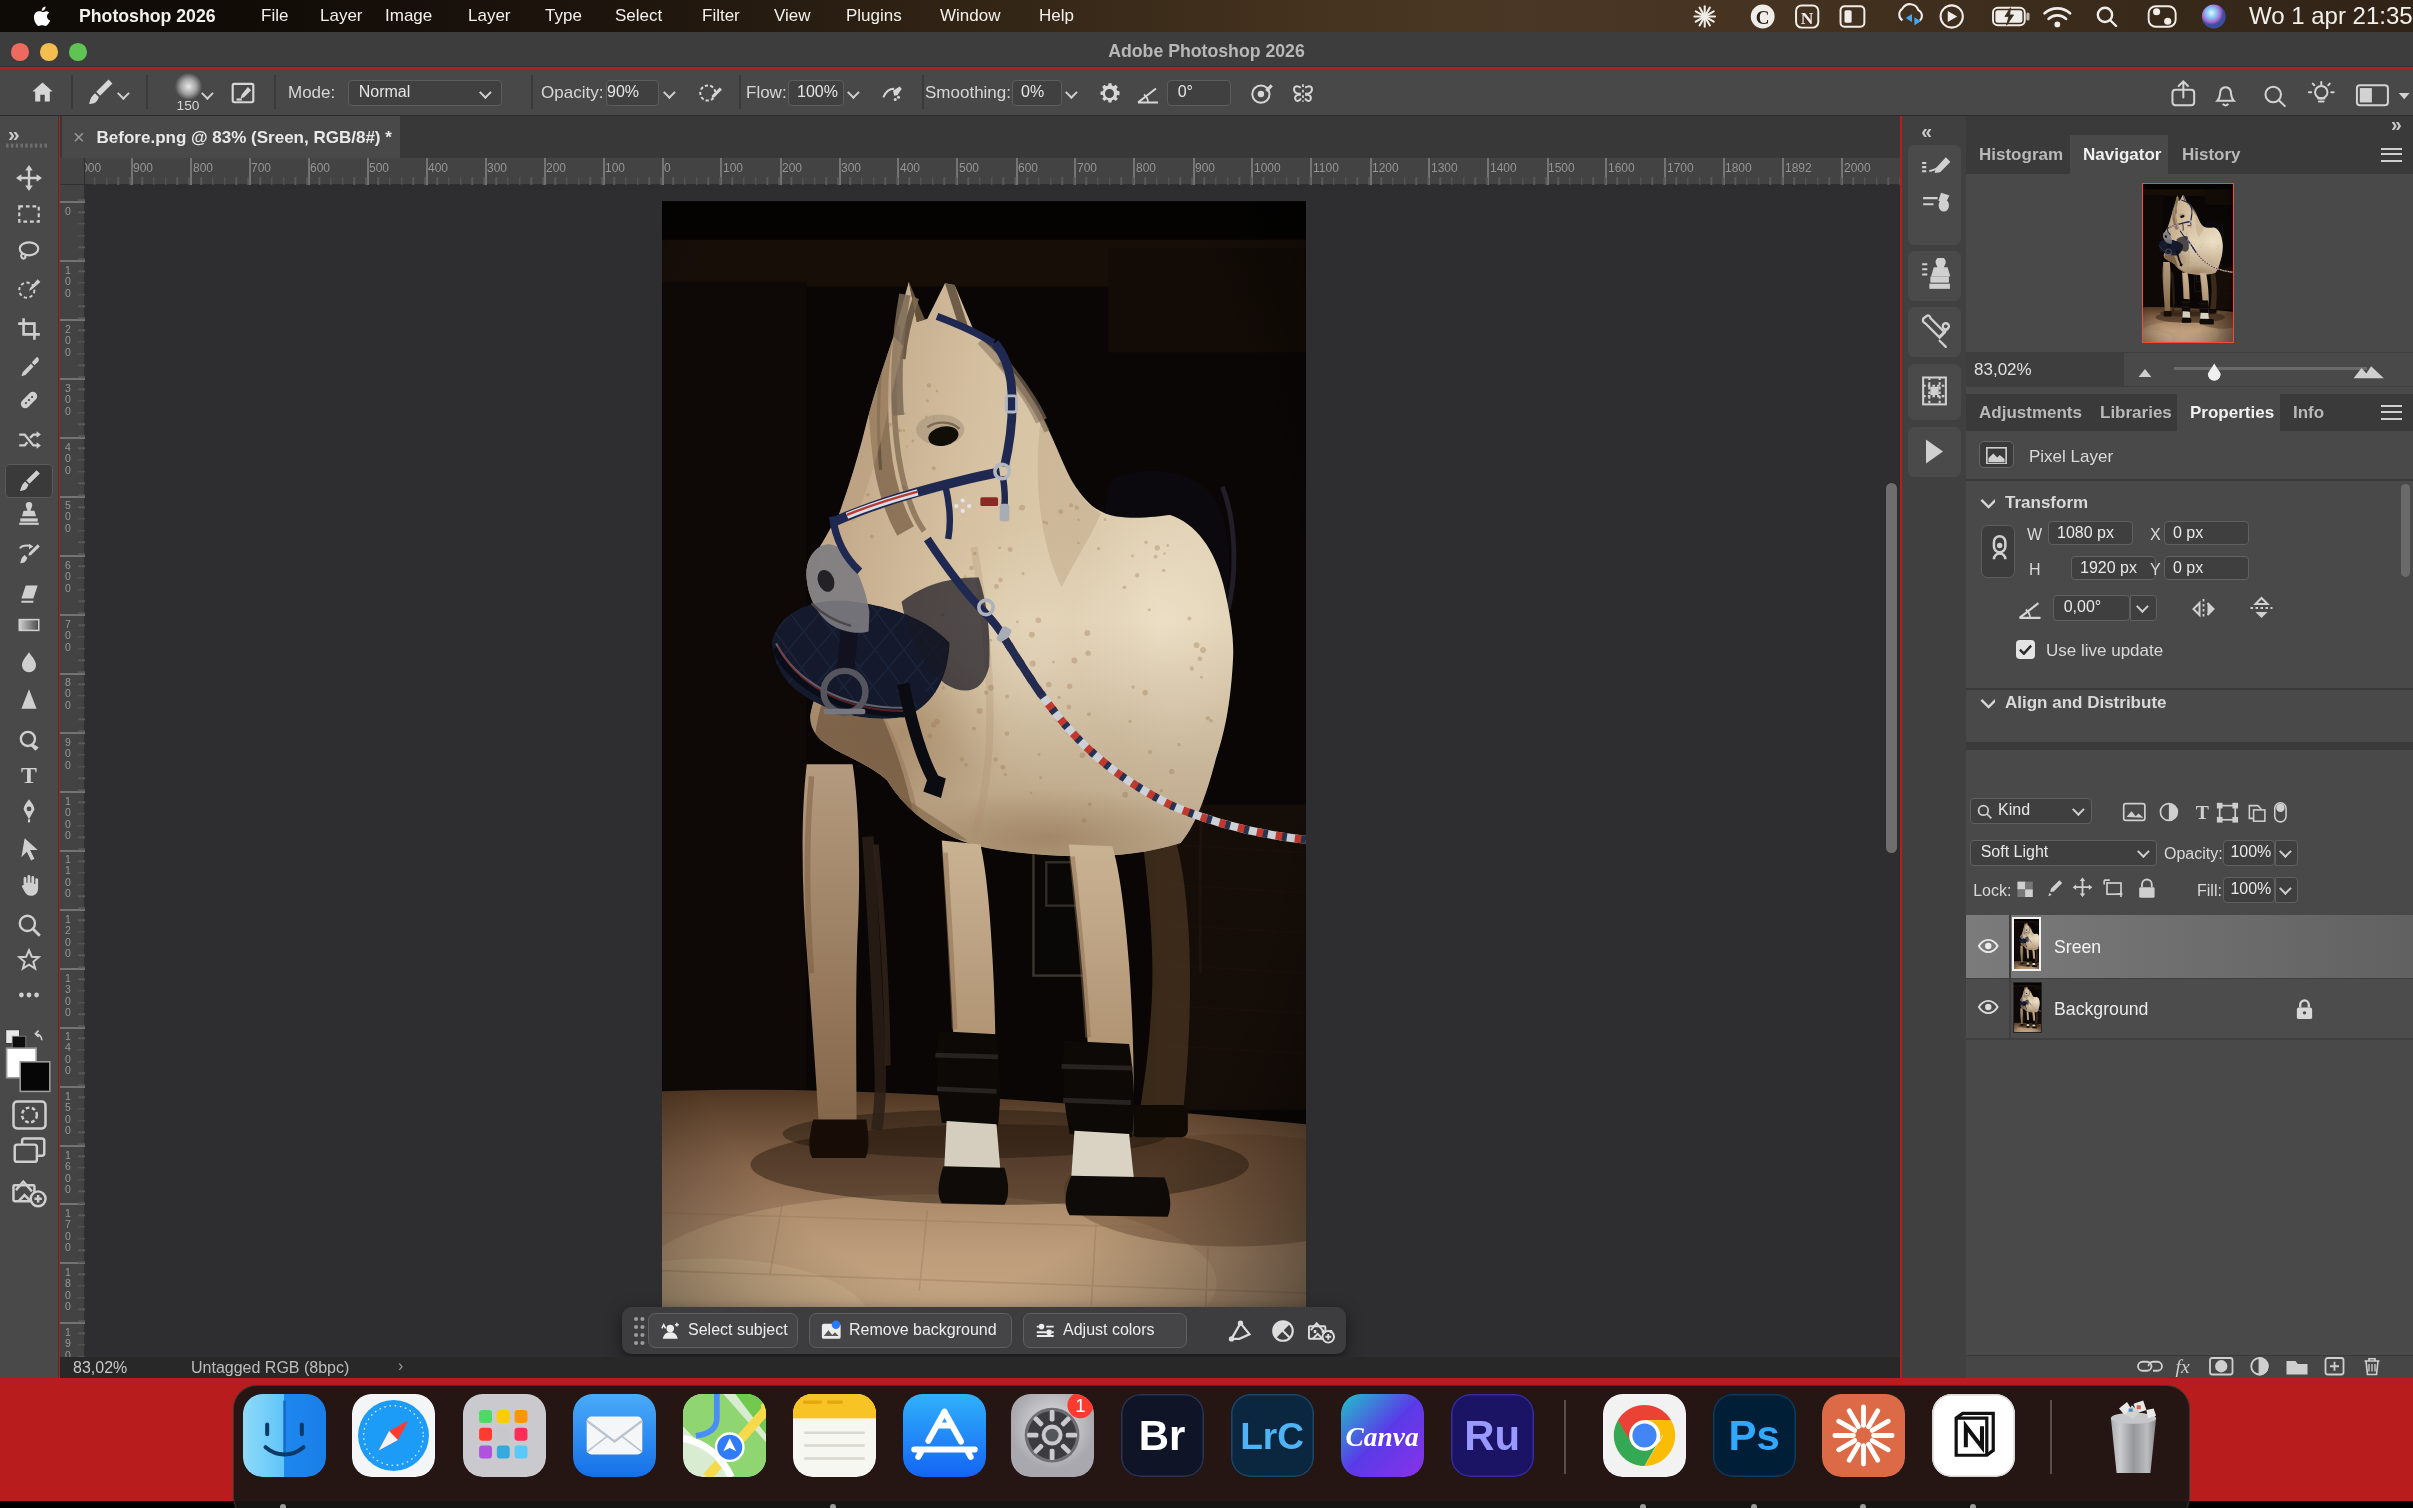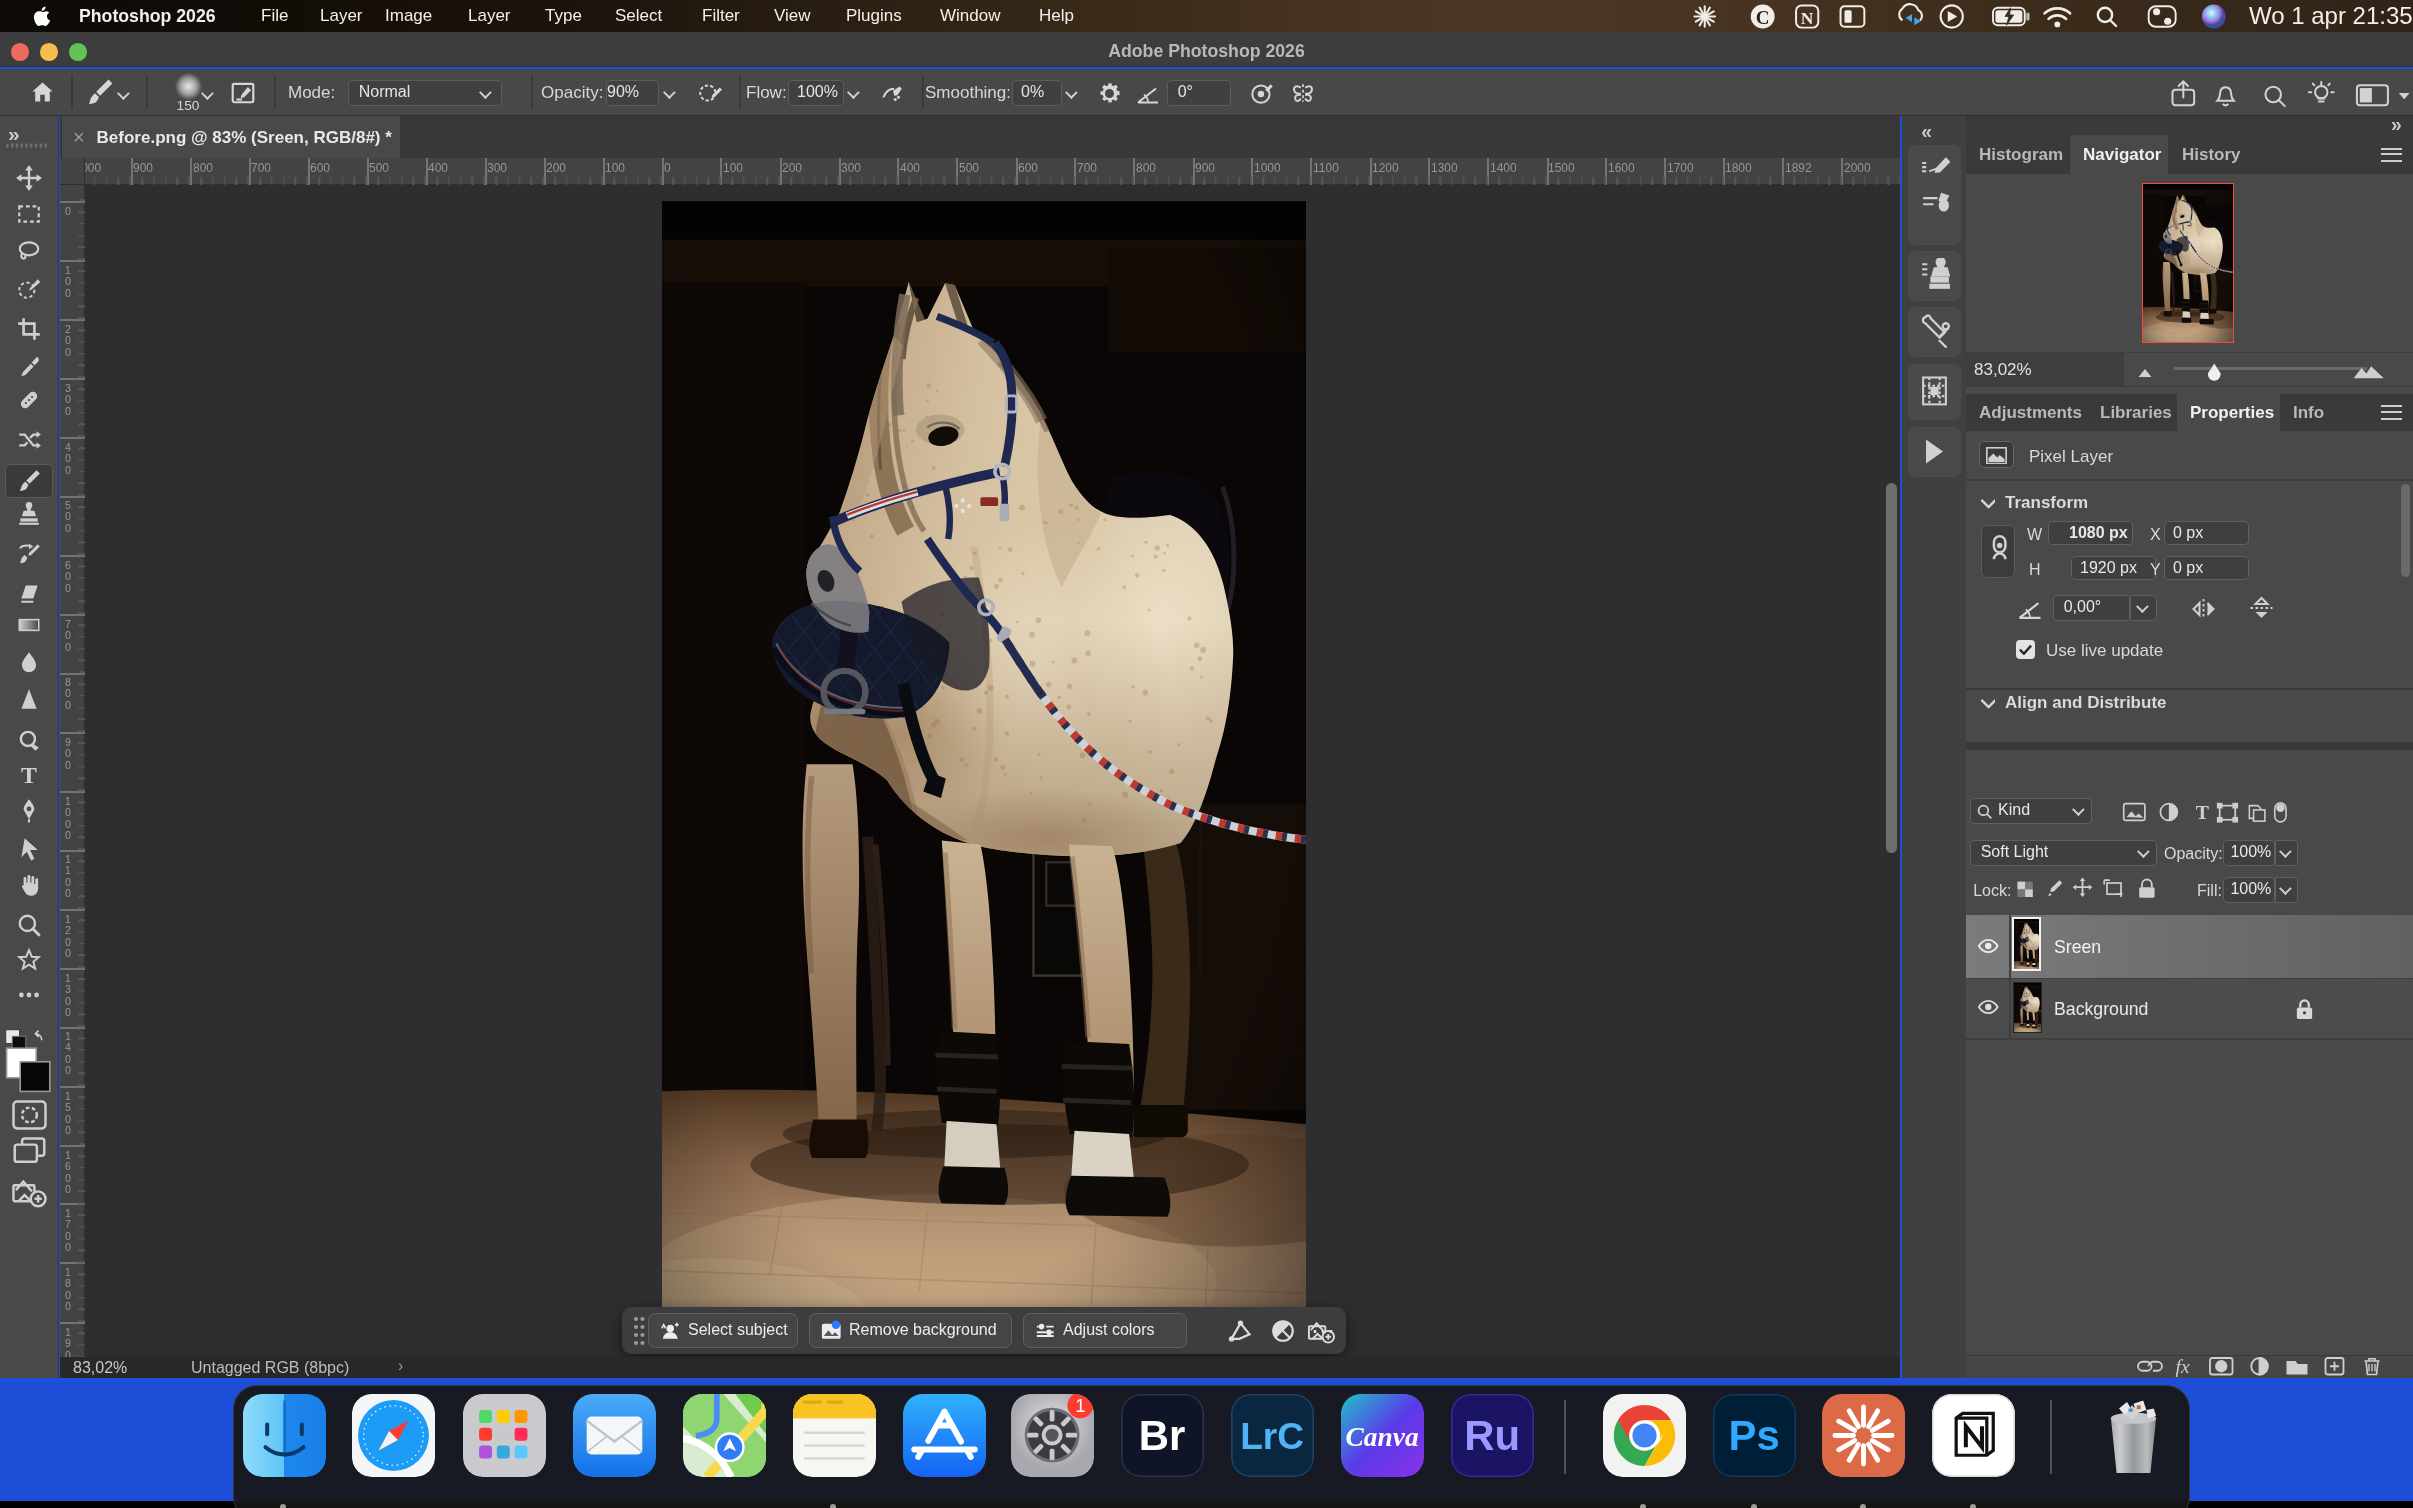--- a/index.html
+++ b/index.html
@@ -1,16 +1,16 @@
 <!DOCTYPE html>
 <html style="font-size:13px"><head><meta charset="utf-8"><style>
 *{margin:0;padding:0;box-sizing:border-box;}
 html,body{width:2413px;height:1508px;overflow:hidden;background:#000;font-family:"Liberation Sans",sans-serif;}
 .abs{position:absolute;}
-#stage{position:relative;width:2413px;height:1501px;background:#1d4ed8;}
+#stage{position:relative;width:2413px;height:1501px;background:#b91c1c;}
 
 #menubar{left:0;top:0;width:2413px;height:32px;
  background:linear-gradient(90deg,#0e0a06 0%,#130d08 12%,#1e150d 26%,#312415 40%,#46331f 55%,#4b3725 63%,#453220 74%,#3a2b1b 86%,#302317 100%);
  color:#f3f0ec;font-size:17px;}
 .mi{position:absolute;top:3.2px;line-height:26px;}
 
 #titlebar{left:0;top:32px;width:2413px;height:35px;background:#3d3d3d;border-bottom:1.6px solid #323232;}
 .tl{position:absolute;top:43px;width:17.7px;height:17.7px;border-radius:50%;}
 #titletext{left:0;top:41px;width:2413px;text-align:center;color:#b8b8b8;font-size:17.7px;font-weight:bold;}
 #optionsbar{left:0;top:69px;width:2413px;height:47px;background:#484848;border-bottom:1.6px solid #2c2c2c;color:#d6d6d6;font-size:17px;}
@@ -928,21 +928,21 @@
         <path d="M3 6l9 9 9-9" fill="none" stroke="#d8d8d8" stroke-width="3"></path>
       </svg>
 <div class="plab" style="left:39px;top:377px;font-weight:bold;font-size:17px;">Transform</div>
 <div class="abs" style="left:14.5px;top:409px;width:34px;height:53px;background:#3c3c3c;border:1.6px solid #5c5c5c;border-radius:6.4px;">
         <svg style="position:absolute;left:8px;top:8px" width="19.3" height="32" viewBox="0 0 16 28">
           <path d="M8 2a5 5 0 0 1 5 5v4a5 5 0 0 1-10 0V7a5 5 0 0 1 5-5zM8 17a5 5 0 0 1 5 5M8 17a5 5 0 0 0-5 5" fill="none" stroke="#d0d0d0" stroke-width="2.2"></path>
           <circle cx="8" cy="10" r="2.4" fill="#d0d0d0"></circle>
         </svg>
       </div>
 <div class="plab" style="left:61px;top:410px;">W</div>
-<div class="pfield" style="left:82px;top:405px;width:85px;height:24px;line-height:21px;padding-left:20px;font-weight:bold;">1080 px</div>
+<div class="pfield" style="left:82px;top:405px;width:85px;height:24px;line-height:21px;padding-left:8px;">1080 px</div>
 <div class="plab" style="left:184px;top:410px;">X</div>
 <div class="pfield" style="left:198px;top:405px;width:85px;height:24px;line-height:21px;padding-left:8px;">0 px</div>
 <div class="plab" style="left:63px;top:445px;">H</div>
 <div class="pfield" style="left:82px;top:440px;width:85px;height:24px;line-height:21px;padding-left:8px;margin-left:23px;">1920 px</div>
 <div class="plab" style="left:184px;top:445px;">Y</div>
 <div class="pfield" style="left:198px;top:440px;width:85px;height:24px;line-height:21px;padding-left:8px;">0 px</div>
 <svg class="abs" style="left:51px;top:483px" width="26" height="21" viewBox="0 0 24 20">
         <path d="M2 18L20 4M2 18h20" stroke="#d6d6d6" stroke-width="2" fill="none"></path>
         <path d="M12 18a10 10 0 0 0-4-8" stroke="#d6d6d6" stroke-width="1.6" fill="none"></path>
       </svg>

